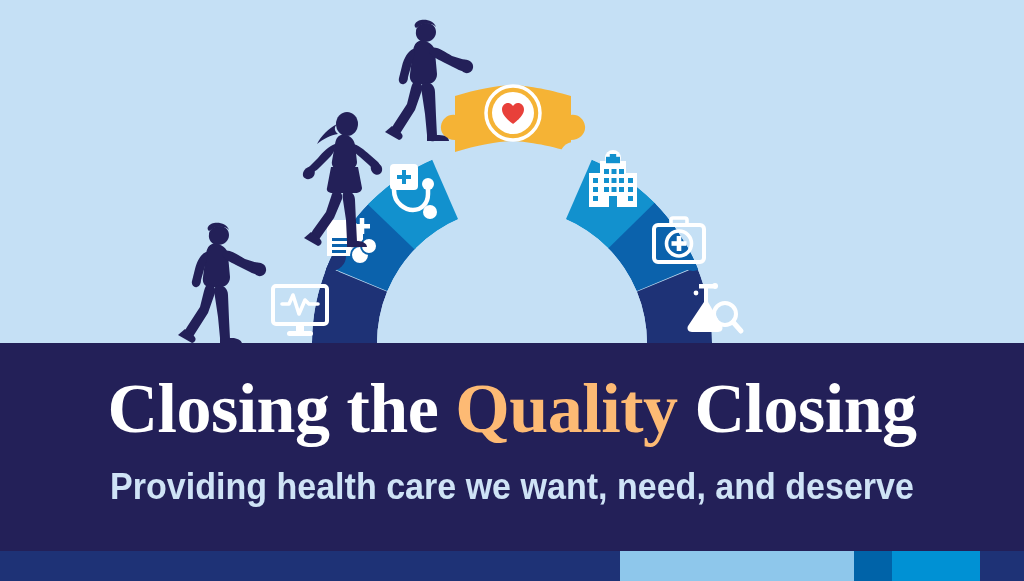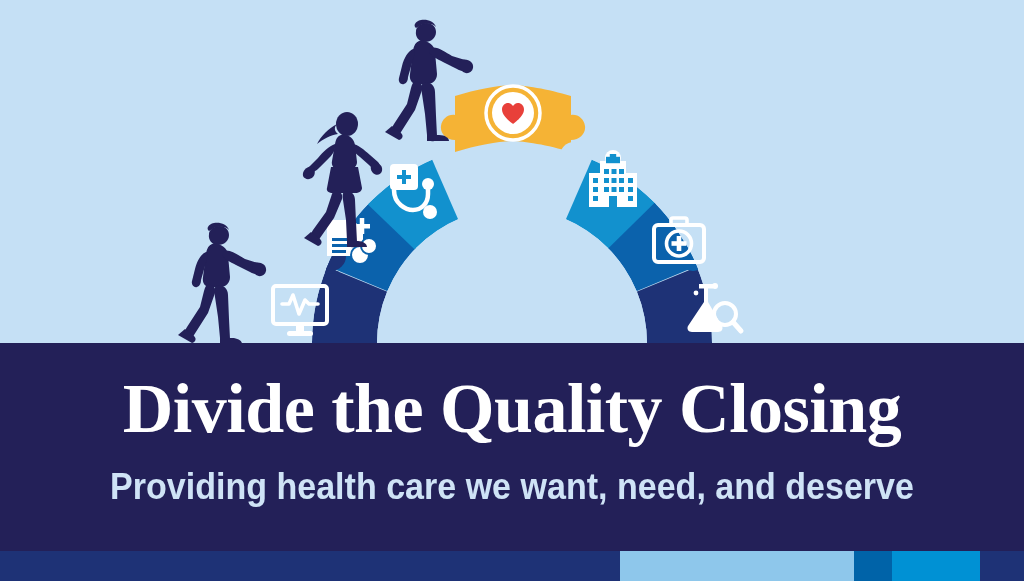--- a/index.html
+++ b/index.html
@@ -44,21 +44,21 @@
     width: 1024px;
     text-align: center;
     font-family: "Liberation Serif", serif;
     font-weight: bold;
     font-size: 70px;
     line-height: 76px;
     letter-spacing: -0.5px;
     color: #ffffff;
     white-space: nowrap;
   }
-  #headline .hl-accent { color: #ffffff; }
+  #headline .hl-accent { color: #fdba74; }
   #subhead {
     position: absolute;
     left: 0;
     top: 122px;
     width: 1024px;
     text-align: center;
     font-family: "Liberation Sans", sans-serif;
     font-weight: bold;
     font-size: 37px;
     line-height: 44px;
@@ -382,21 +382,21 @@
         <path d="M1,2 C7,2 11,6 11,12 L12,36 L13,56 C13,60 10,62 7,61 C4,60 3,58 3,55 L1,34 L-2,14 C-3,7 -3,3 1,2 Z"></path>
         <path d="M-9,2 C-4,1 -1,4 -2,10 L-9,30 L-23,52 C-25,56 -29,56 -31,53 C-33,50 -32,47 -30,44 L-17,24 L-13,8 C-12,4 -11,2 -9,2 Z"></path>
         <path d="M3,55 L15,55 C21,55 25,58 25,61 L3,61 Z"></path>
         <path d="M-32,46 L-24,52 C-20,55 -21,59 -25,60 L-39,52 Z"></path>
       </g>
     </svg>
   </div>
 
   <div id="title-band">
     <div id="headline">
-      <span class="hl-plain">Divide the </span><span class="hl-accent">Quality</span><span class="hl-plain"> Closing</span>
+      <span class="hl-plain">Closing the </span><span class="hl-accent">Quality</span><span class="hl-plain"> Closing</span>
     </div>
     <div id="subhead">Providing health care we want, need, and deserve</div>
   </div>
 
   <div id="footer-bar">
     <div class="fbar" id="fbar-light"></div>
     <div class="fbar" id="fbar-mid"></div>
     <div class="fbar" id="fbar-cyan"></div>
     <div class="fbar" id="fbar-end"></div>
   </div>

